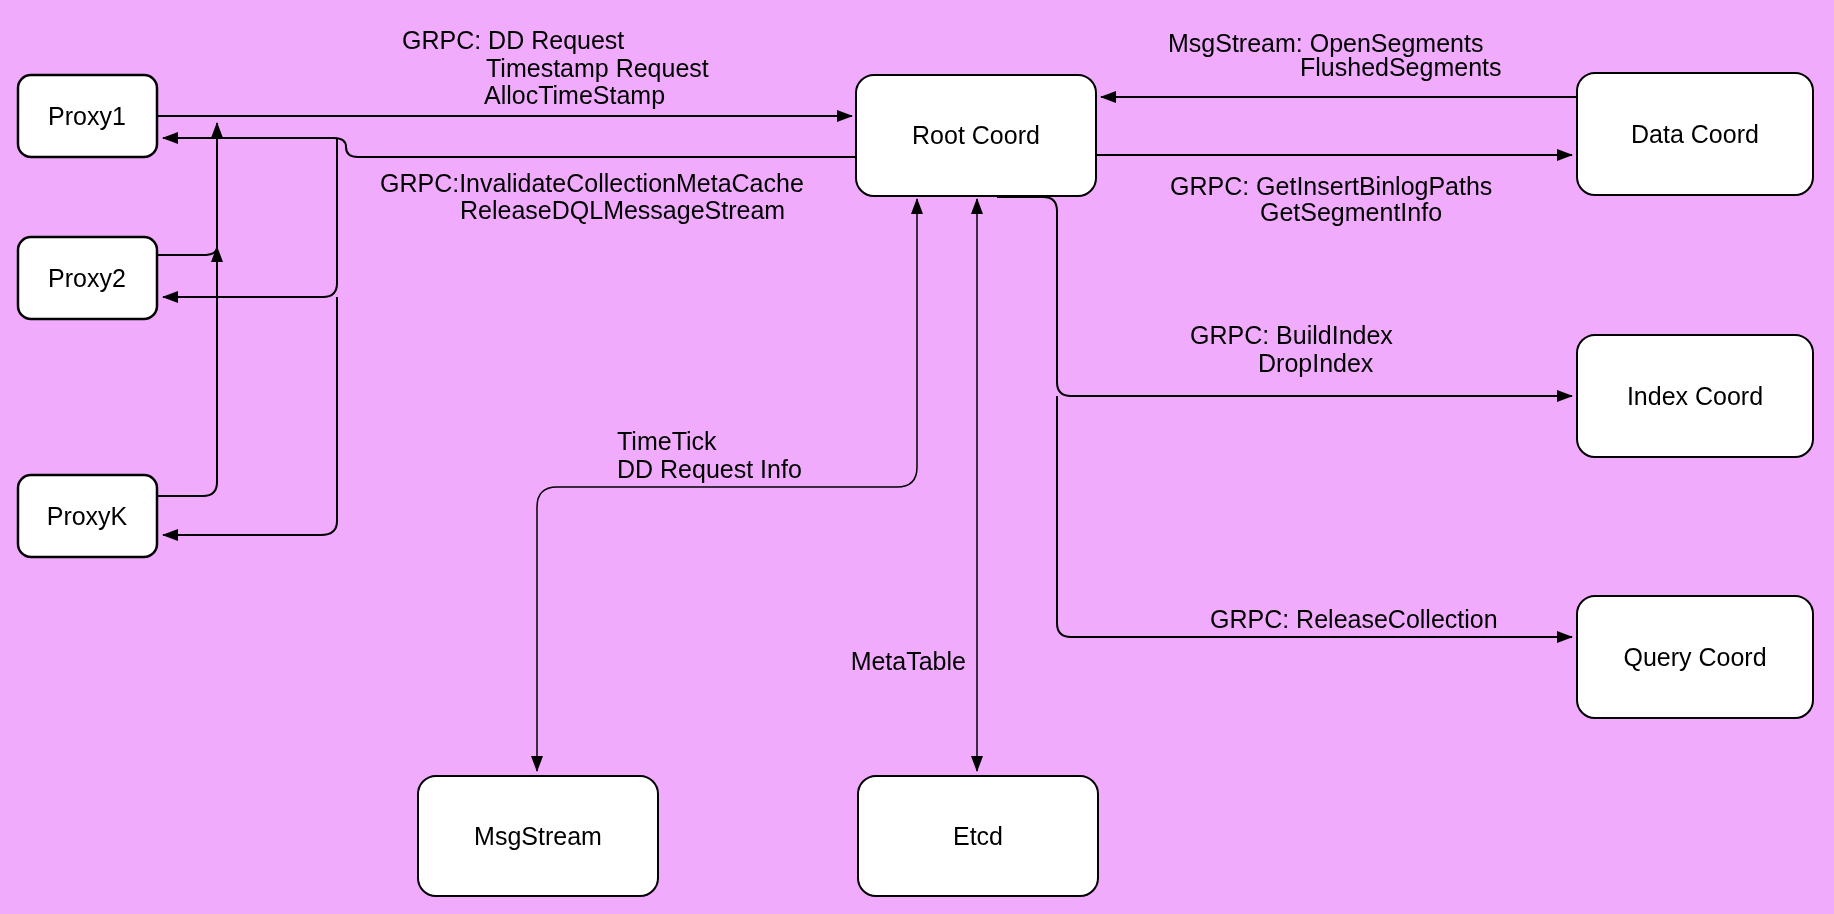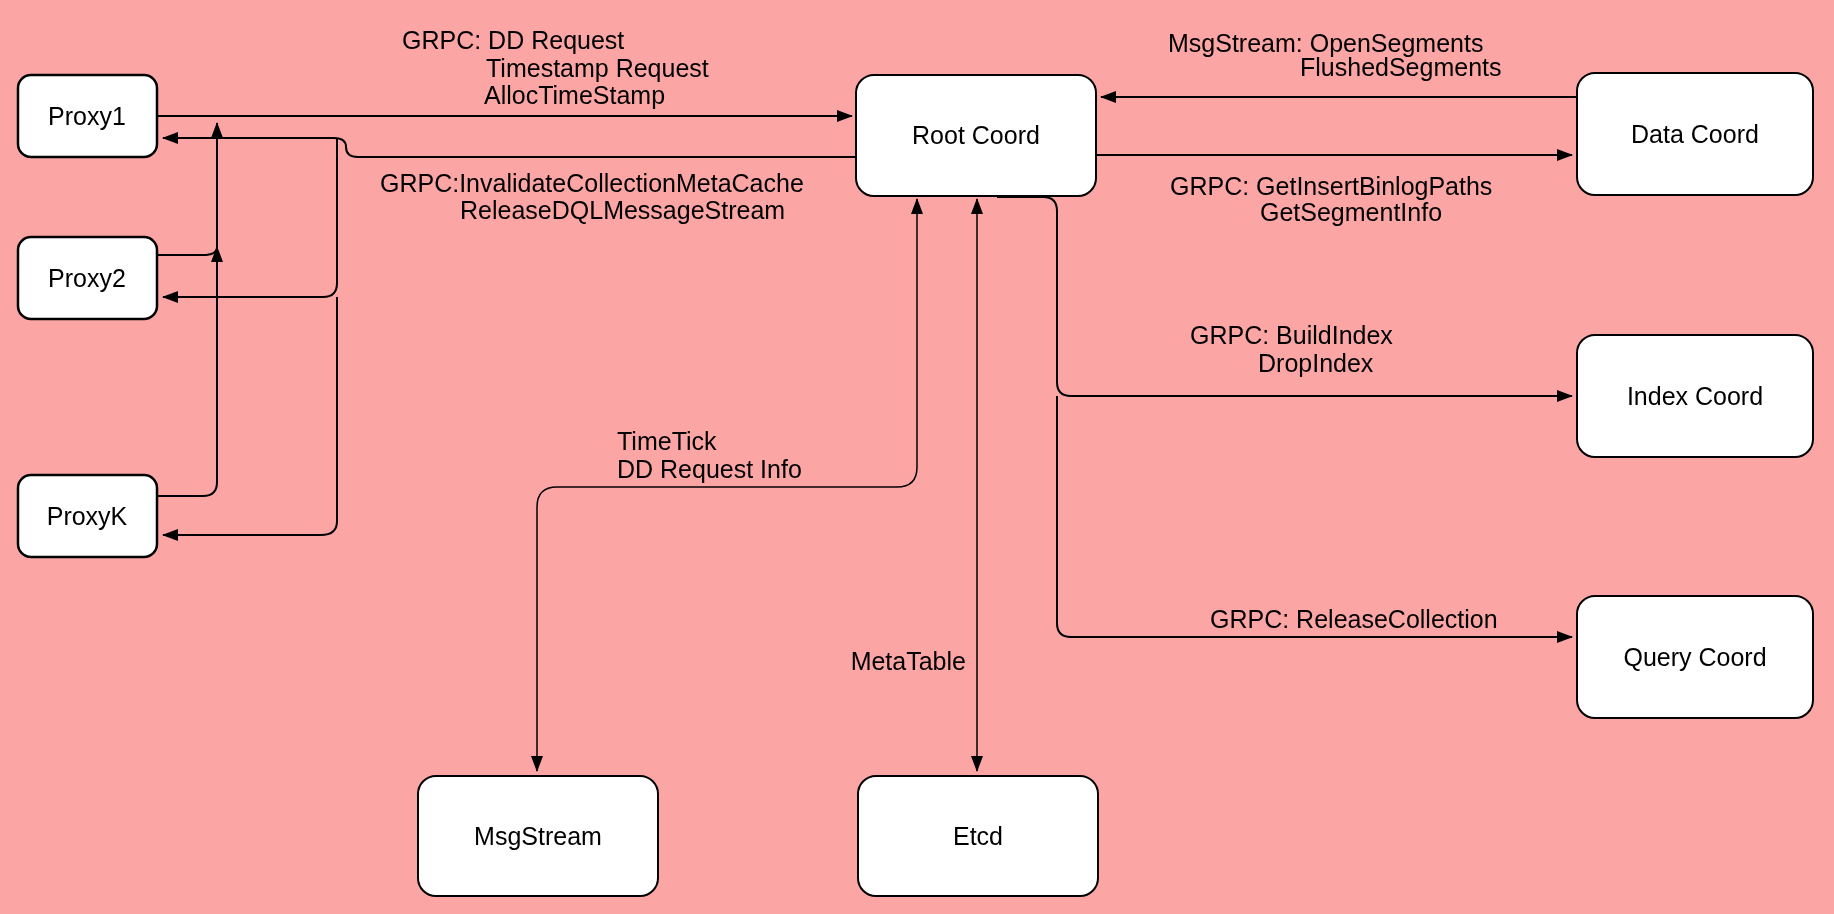--- a/index.html
+++ b/index.html
@@ -4,21 +4,21 @@
 <style>
   html, body {
     margin: 0;
     padding: 0;
     background: #ffffff;
   }
   .canvas {
     position: relative;
     width: 1834px;
     height: 914px;
-    background: #fca5a5;
+    background: #f0abfc;
     overflow: hidden;
     font-family: "Liberation Sans", sans-serif;
   }
   svg { display: block; }
   .node rect {
     fill: #ffffff;
     stroke: #000000;
   }
   .big rect  { stroke-width: 2; }
   .small rect{ stroke-width: 2.5; }

